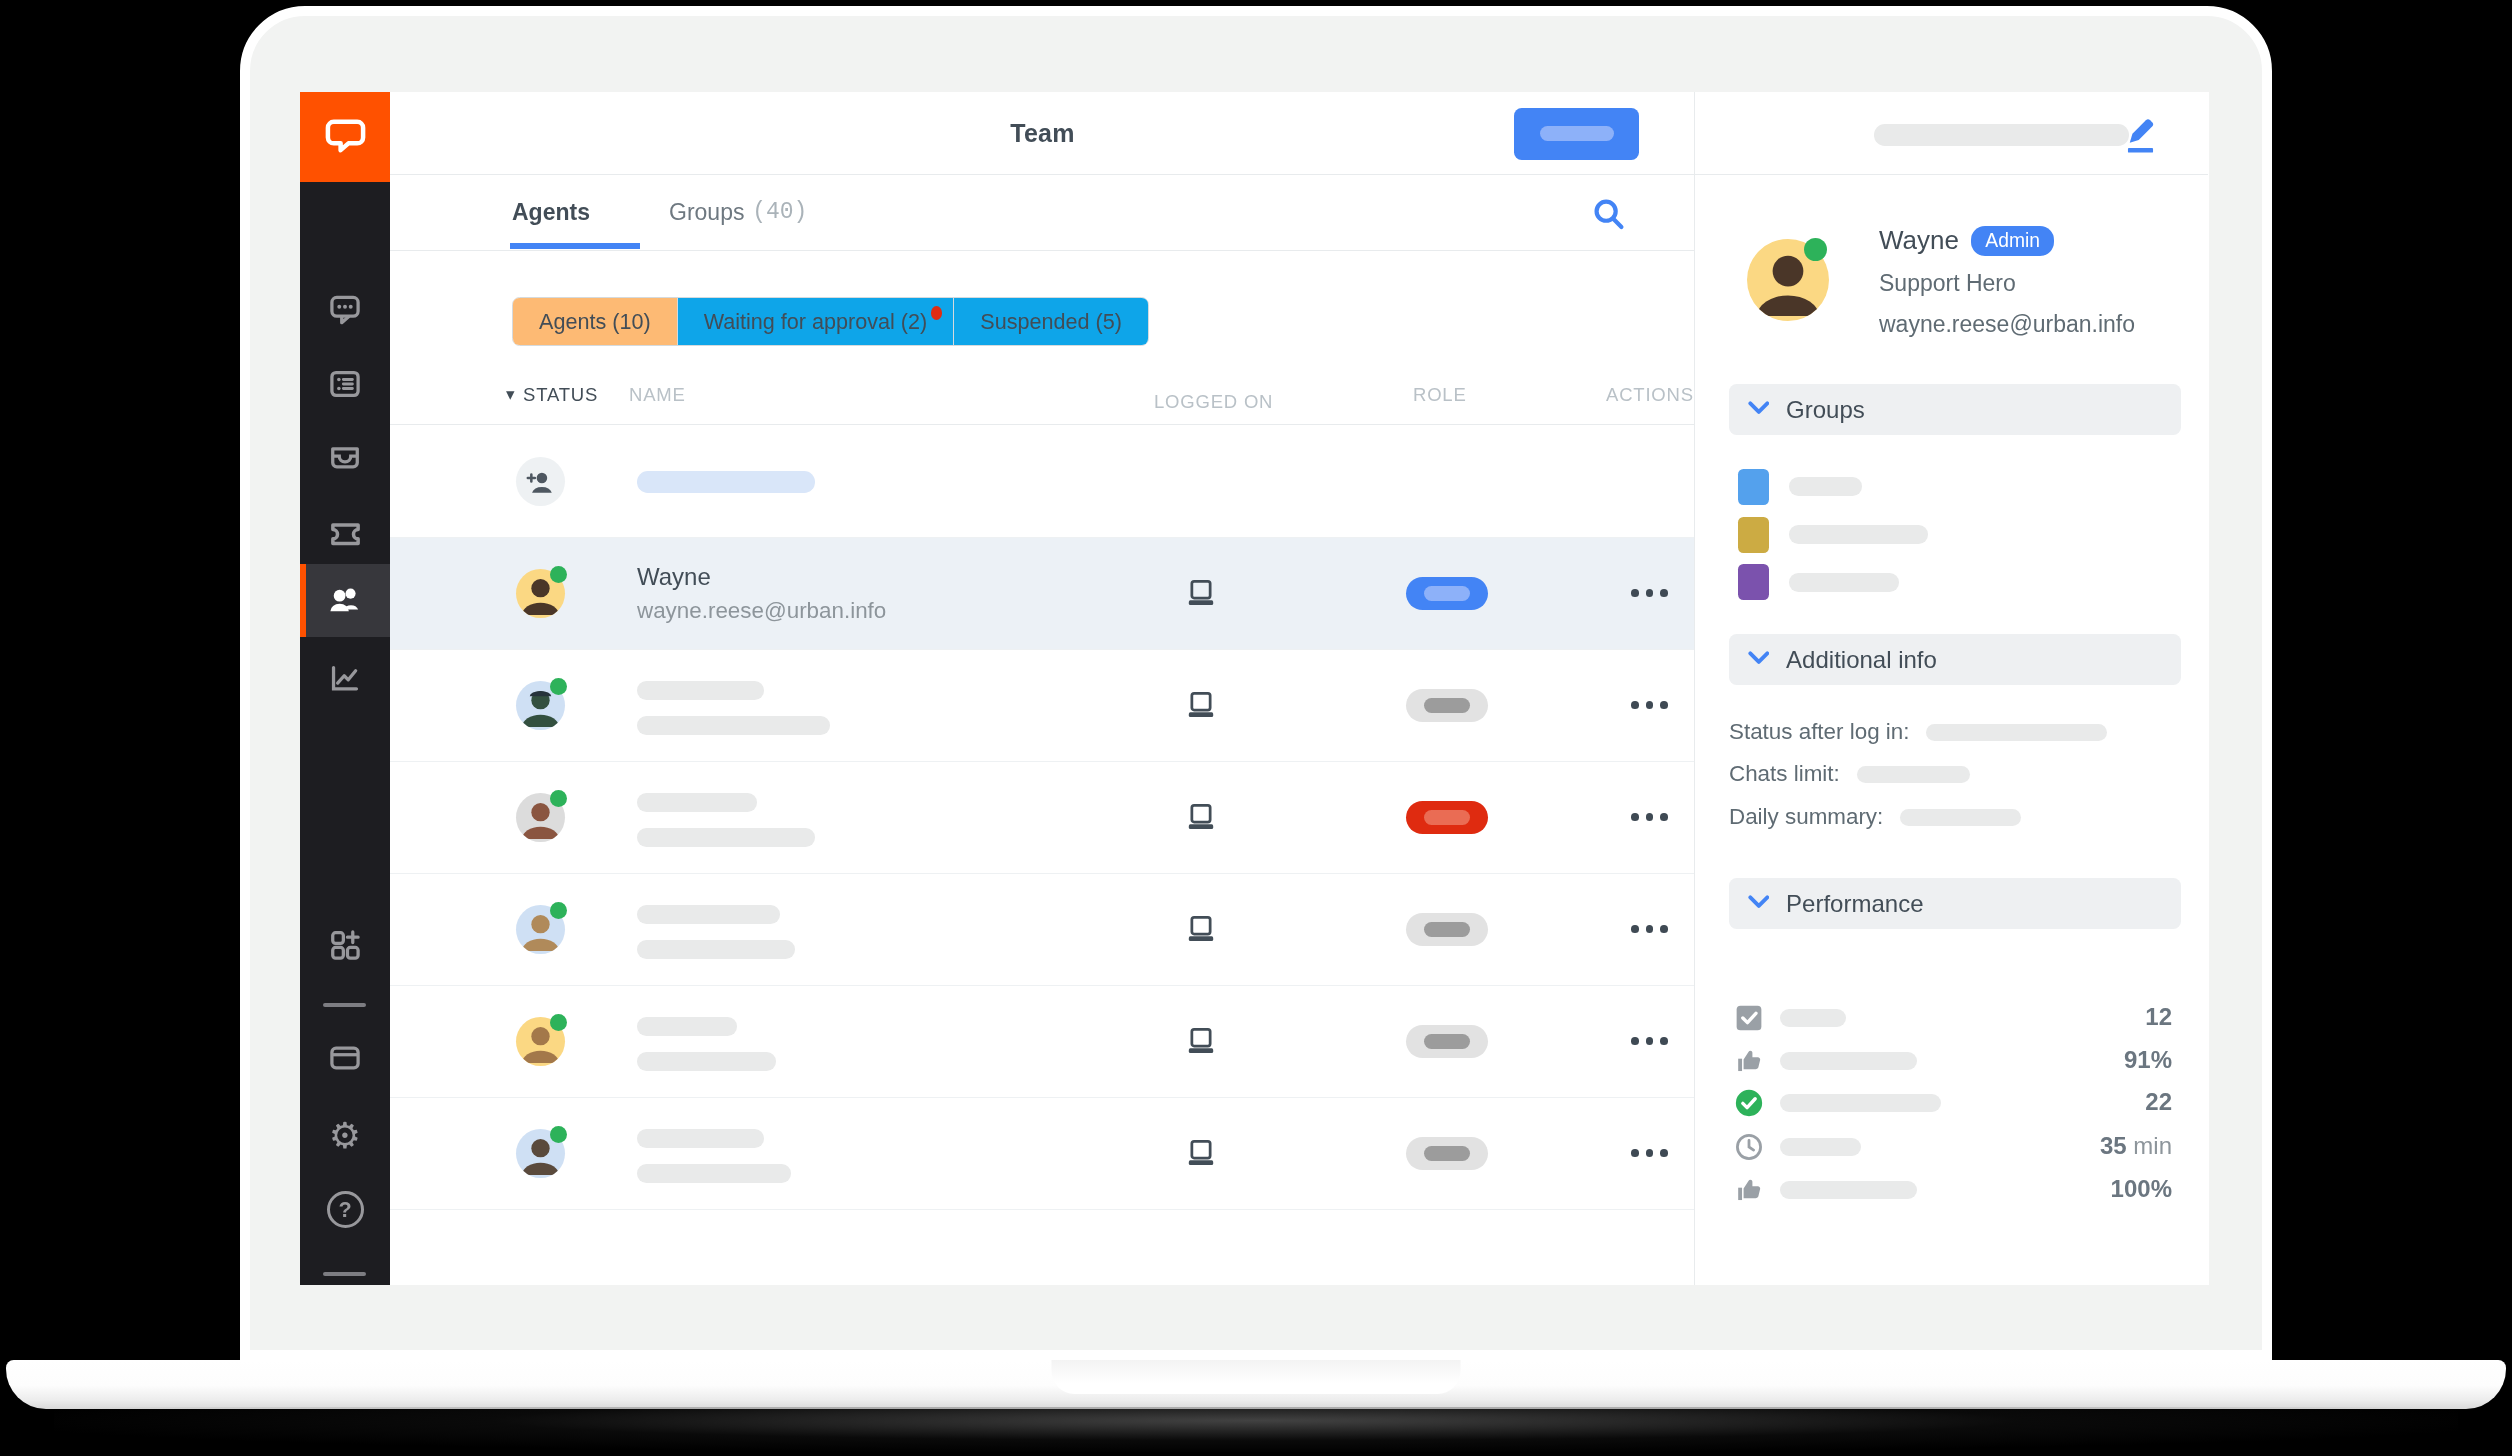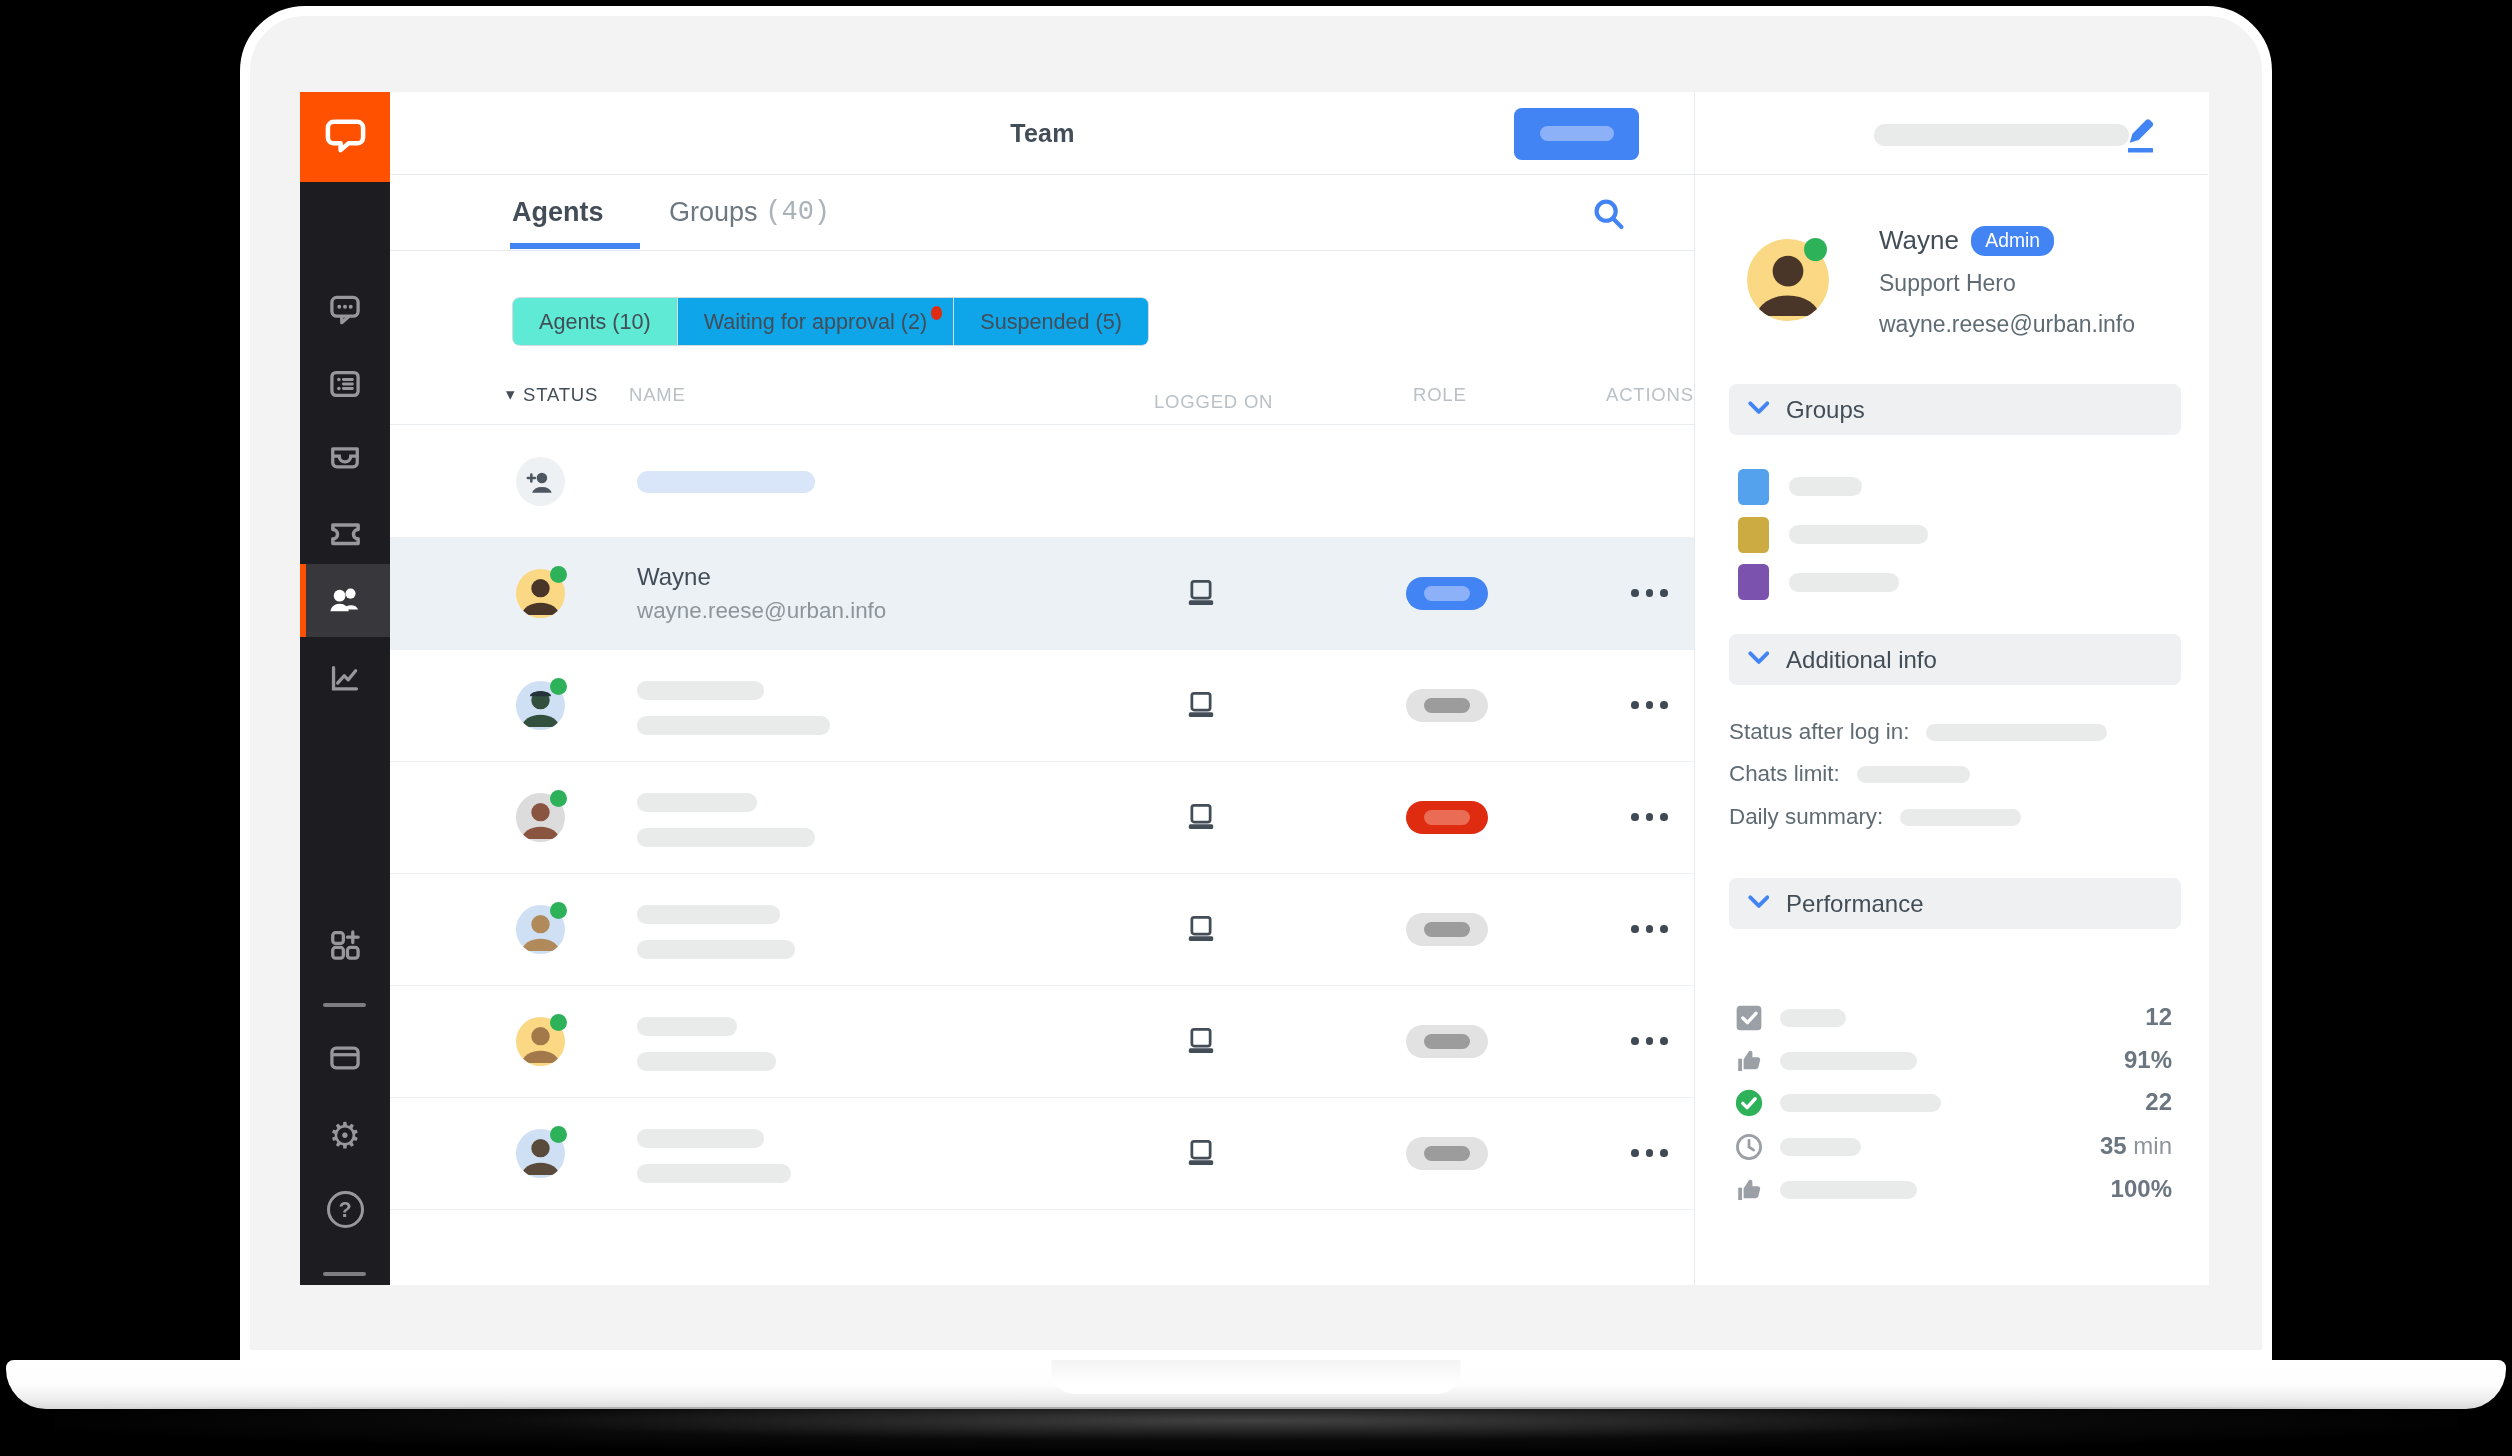--- a/index.html
+++ b/index.html
@@ -34,32 +34,32 @@
 
   
   .main{position:absolute;left:90px;top:0;width:1305px;height:1193px;background:#fff;}
   .topbar{position:absolute;left:0;top:0;width:100%;height:83px;border-bottom:1.5px solid #e8ebed;box-sizing:border-box;}
   .title{position:absolute;left:0;top:0;width:100%;height:82px;display:flex;align-items:center;justify-content:center;
          font-size:25px;font-weight:700;color:#424d57;letter-spacing:0.2px;}
   .cta{position:absolute;right:56px;top:15.4px;width:125px;height:52px;background:#4384f5;border:none;border-radius:7.7px;cursor:pointer;}
   .cta .bar{position:absolute;left:25.5px;top:18.5px;width:74px;height:14.7px;border-radius:7.7px;background:#8db1f9;}
 
   .tabsrow{position:absolute;left:0;top:83px;width:100%;height:76px;border-bottom:1.5px solid #e8ebed;box-sizing:border-box;}
-  .tab{position:absolute;top:0;height:74px;display:flex;align-items:center;font-size:27px;color:#6e7880;cursor:pointer;}
+  .tab{position:absolute;top:0;height:74px;display:flex;align-items:center;font-size:23px;color:#6e7880;cursor:pointer;}
   .tab.active{color:#424d57;font-weight:700;}
   .tab .cnt{color:#aab3b9;margin-left:7.7px;font-weight:400;font-family:Liberation Mono, monospace;}
   .tabline{position:absolute;left:120px;top:68px;width:130px;height:6.2px;background:#4384f5;}
   .searchbtn{position:absolute;right:65px;top:18.5px;width:42px;height:42px;background:none;border:none;cursor:pointer;padding:0;}
 
   .chips{position:absolute;left:122px;top:205px;height:49px;display:flex;border:1.5px solid #d5dadd;border-radius:7.7px;box-sizing:border-box;background:#fff;}
   .chip{position:relative;display:flex;align-items:center;padding:0 26px;font-size:21.6px;color:#424d57;background:#0ea5e9;border:none;cursor:pointer;font-family:inherit;}
   .chip + .chip{border-left:1.5px solid #d5dadd;}
   .chip.first{border-radius:6.2px 0 0 6.2px;}
   .chip.last{border-radius:0 6.2px 6.2px 0;}
-  .chip.active{background:#5eead4;}
+  .chip.active{background:#fdba74;}
   .reddot{position:absolute;right:10.8px;top:7.7px;width:11.6px;height:14px;border-radius:50%;background:#e02d12;}
 
   .thead{position:absolute;left:0;top:279px;width:100%;height:54px;border-bottom:1.5px solid #e8ebed;box-sizing:border-box;
          font-size:18.5px;letter-spacing:0.8px;color:#b9c1c7;}
   .thead .col{position:absolute;top:12.4px;}
   .col-status{left:116px;color:#424d57;cursor:pointer;}
   .caret{display:inline-block;margin-right:7.7px;font-size:17px;color:#424d57;transform:translateY(-1.5px);}
   .col-name{left:239px;}
   .col-logged{left:764px;margin-top:7px;}
   .col-role{left:1023px;}

